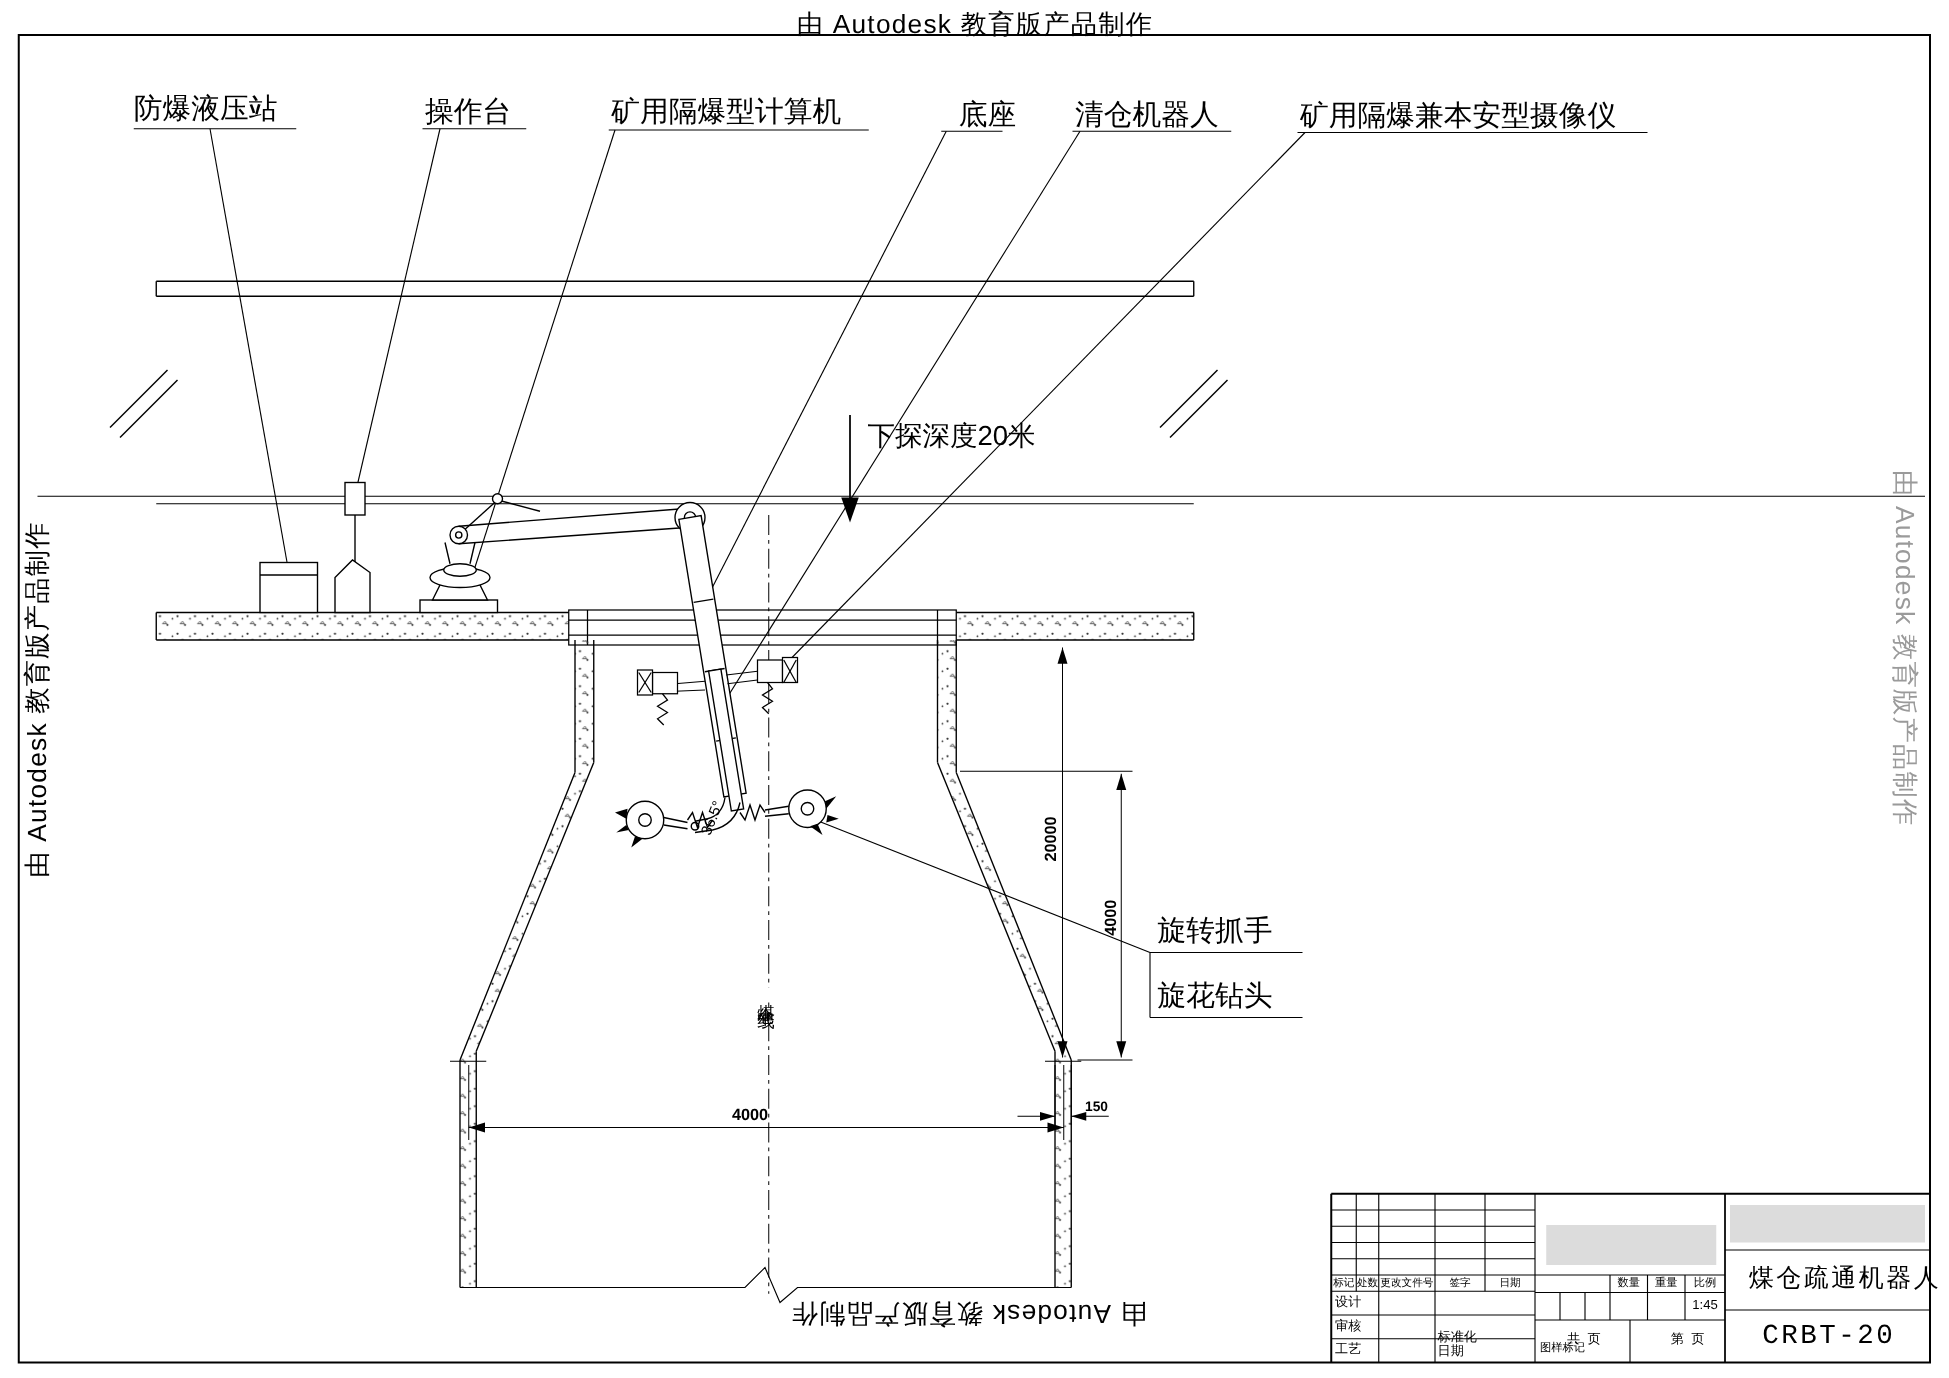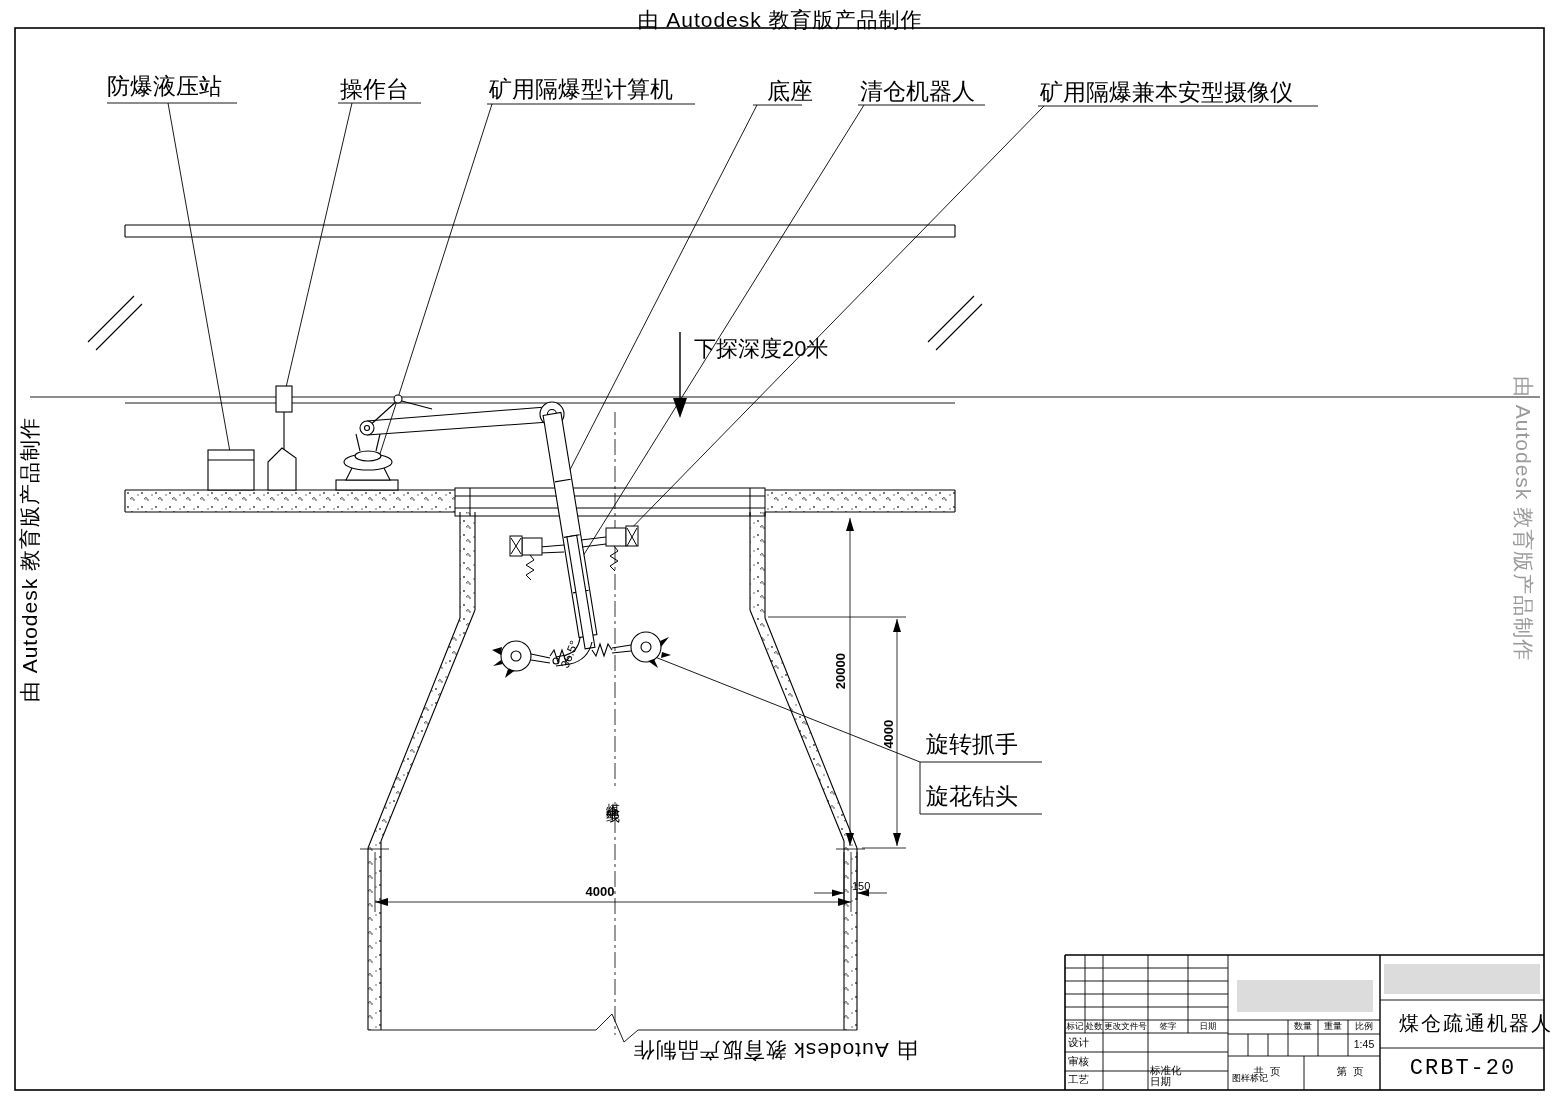--- a/index.html
+++ b/index.html
@@ -4,21 +4,21 @@
 <style>
   html,body{margin:0;padding:0;background:#fff;}
   .page{position:relative;width:1559px;height:1102px;background:#fff;overflow:hidden;
         font-family:"Liberation Sans",sans-serif;color:#000;}
   svg{position:absolute;left:0;top:0;}
   .lbl{position:absolute;white-space:pre;color:#000;line-height:1.1;}
   .f23{font-size:23px;}
   .f22{font-size:22px;}
   .f13{font-size:13px;font-weight:bold;}
   .f12{font-size:12px;}
-  .f11{font-size:11px;font-weight:normal;}
+  .f11{font-size:11px;font-weight:bold;padding-left:16px;}
   .tb8{font-size:8.5px;}
   .tb9{font-size:9px;}
   .tb10{font-size:10.5px;}
   .tb20{font-size:20px;letter-spacing:2px;}
   .tb22{font-size:22px;font-family:"Liberation Mono",monospace;letter-spacing:2px;}
   .wm{font-size:21px;letter-spacing:1px;}
   .gray{color:#9a9a9a;}
   .vert{writing-mode:vertical-rl;text-orientation:upright;background:#fff;padding:2px 0;font-size:14px;letter-spacing:2px;}
   .ctr{text-align:center;}
   .r90ccw{transform:rotate(-90deg);}

